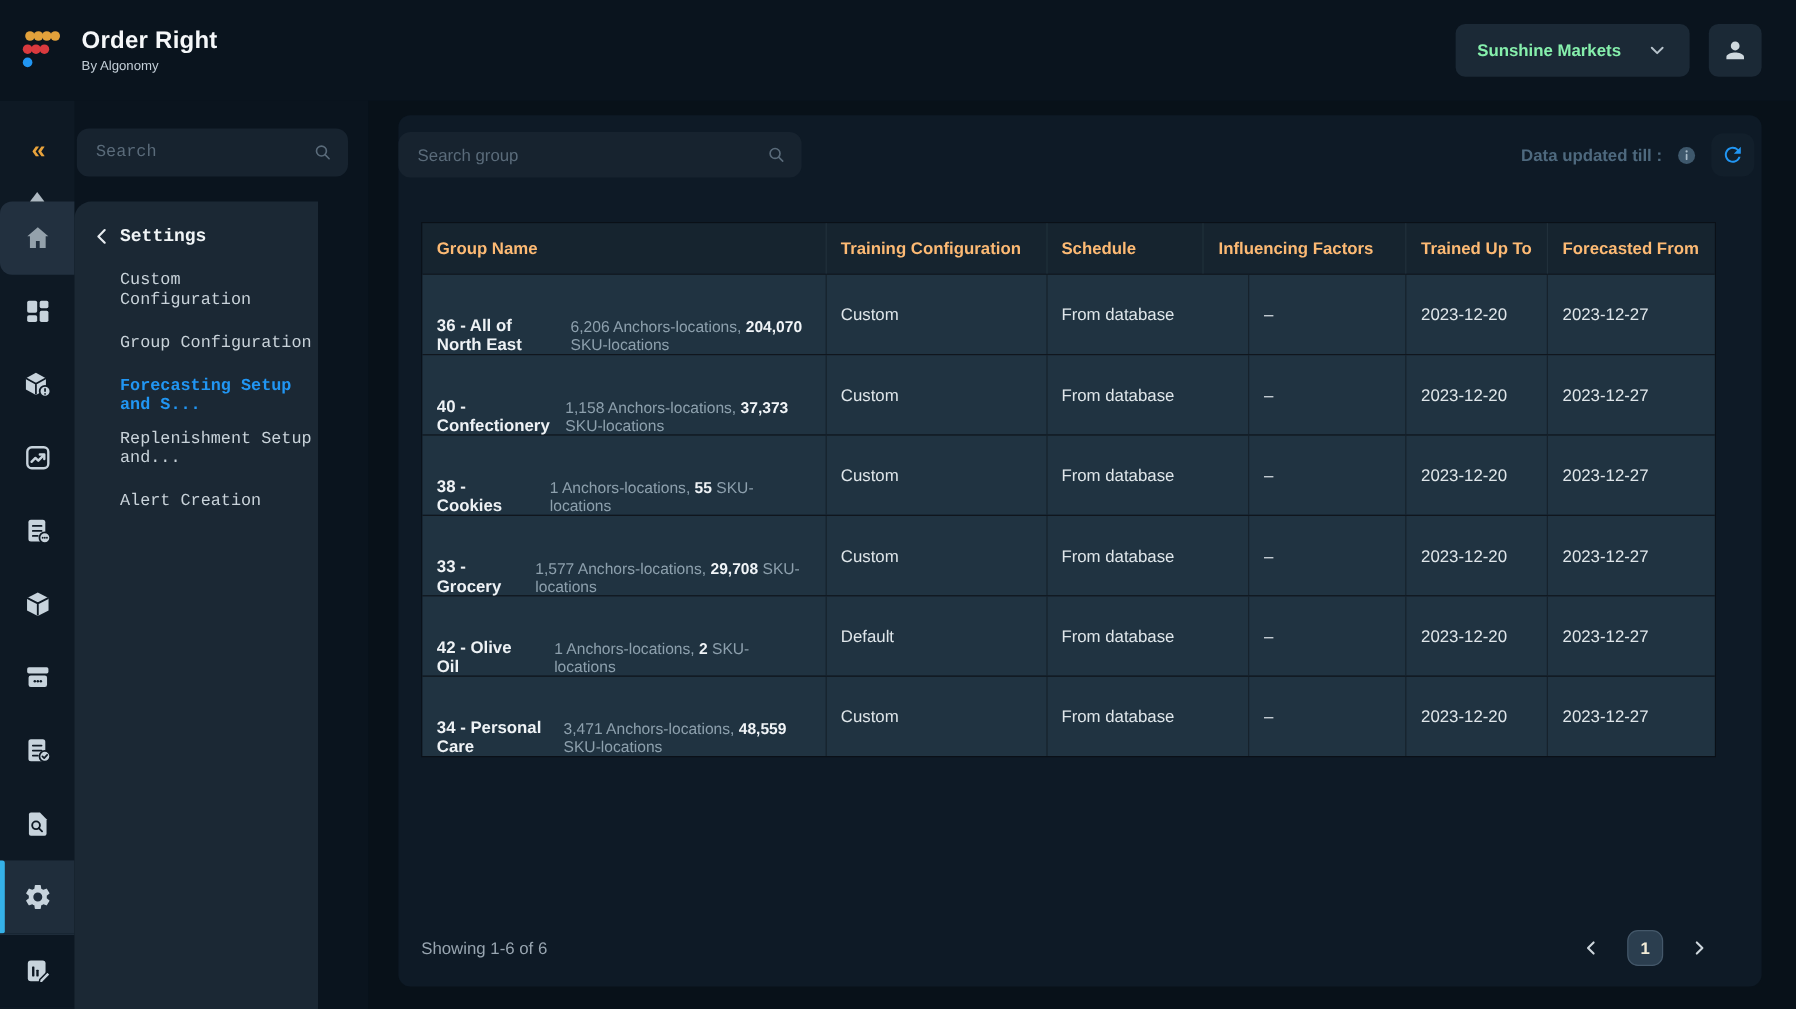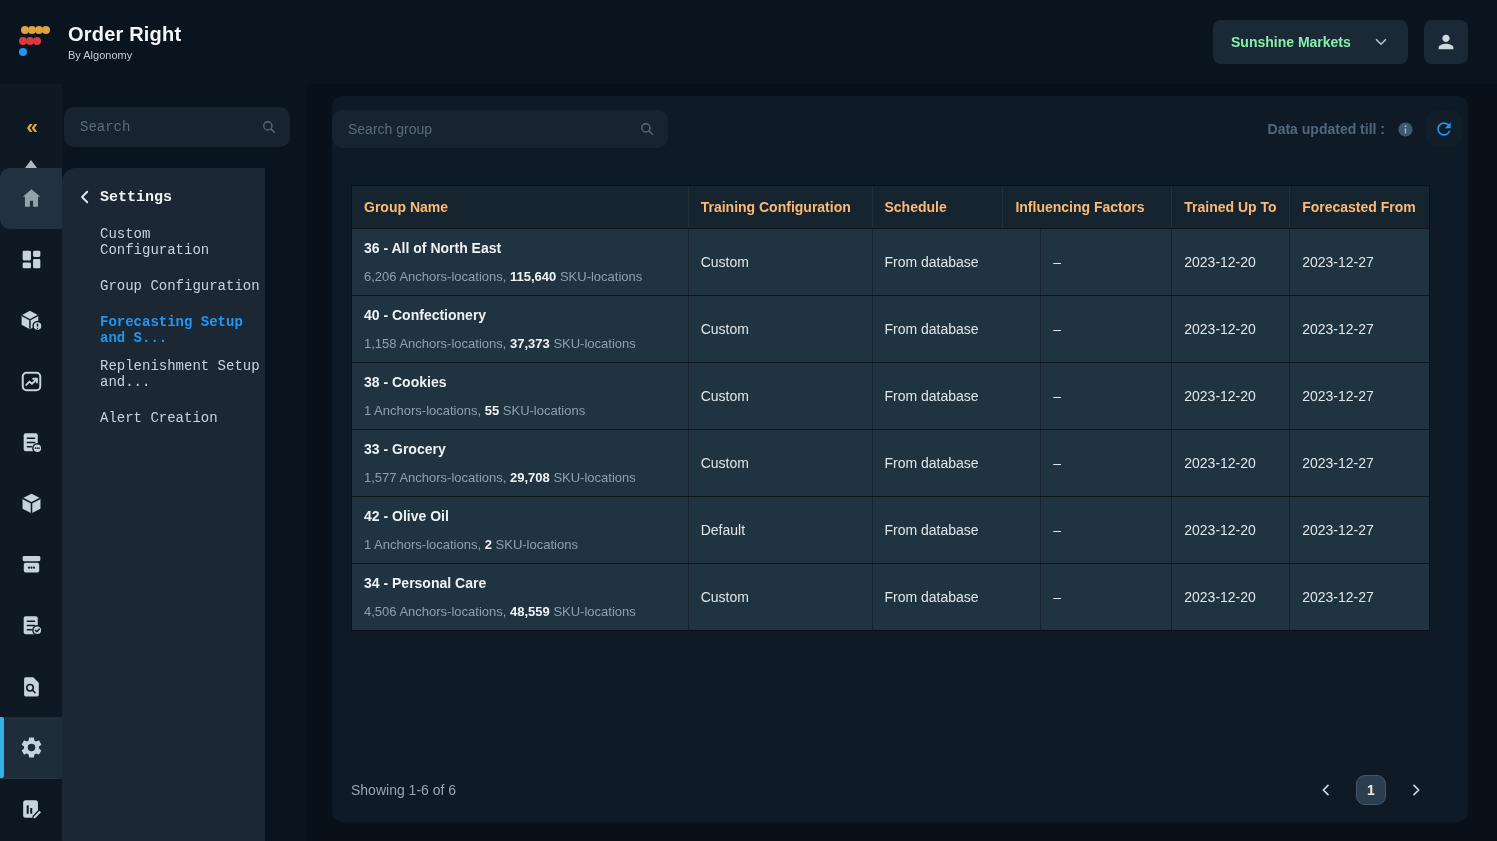--- a/index.html
+++ b/index.html
@@ -76,21 +76,21 @@
   .thead { display:flex; height:42px; background:#16242f; }
   .hcell { display:flex; align-items:center; padding:0 12px; color:#fdba74; font-size:14px;
     font-weight:700; border-right:1px solid #21303b; }
   .hcell:last-child { border-right:none; }
   .trow { display:flex; height:67px; background:#203341; border-top:1px solid #10161d; cursor:pointer; }
   .cell { display:flex; align-items:center; padding:0 12px; color:#dfe6ea; font-size:14px;
     border-right:1px solid #16222c; }
   .cell:last-child { border-right:none; }
   .c0 { width:337px; } .c1 { width:184px; } .c2 { width:169px; } .c3 { width:131px; }
   .c4 { width:118px; } .c5 { width:139px; }
-  .cell.c0 { flex-direction:column; align-items:flex-start; justify-content:center; gap:13px; }
+  .cell.c0 { flex-direction:row; align-items:flex-end; justify-content:center; gap:13px; }
   .g-name { color:#eef2f5; font-size:14px; font-weight:700; }
   .g-sub { font-size:13px; color:#8da0ad; }
   .g-sub b { color:#f0f4f7; font-weight:700; }
 
   
   .footer { position:absolute; left:19px; right:44px; top:672px; height:44px; display:flex;
     align-items:center; justify-content:space-between; }
   .showing { color:#98a5b0; font-size:14px; }
   .pager { display:flex; align-items:center; gap:22px; }
   .pg-chev { display:flex; color:#cdd6dc; cursor:pointer; }
@@ -292,21 +292,21 @@
         <div class="hcell c1">Training Configuration</div>
         <div class="hcell c3">Schedule</div>
         <div class="hcell c2">Influencing Factors</div>
         <div class="hcell c4">Trained Up To</div>
         <div class="hcell c5">Forecasted From</div>
       </div>
       <div id="tbody">
   <div class="trow">
     <div class="cell c0">
       <div class="g-name">36 - All of North East</div>
-      <div class="g-sub"><span class="a-part">6,206 Anchors-locations,</span> <b class="s-count">115,640</b> <span class="s-label">SKU-locations</span></div>
+      <div class="g-sub"><span class="a-part">6,206 Anchors-locations,</span> <b class="s-count">204,070</b> <span class="s-label">SKU-locations</span></div>
     </div>
     <div class="cell c1 cv-training">Custom</div>
     <div class="cell c2 cv-influencing">From database</div>
     <div class="cell c3 cv-schedule">–</div>
     <div class="cell c4 cv-trained">2023-12-20</div>
     <div class="cell c5 cv-forecast">2023-12-27</div>
   </div>
 
   <div class="trow">
     <div class="cell c0">
@@ -352,21 +352,21 @@
     <div class="cell c1 cv-training">Default</div>
     <div class="cell c2 cv-influencing">From database</div>
     <div class="cell c3 cv-schedule">–</div>
     <div class="cell c4 cv-trained">2023-12-20</div>
     <div class="cell c5 cv-forecast">2023-12-27</div>
   </div>
 
   <div class="trow">
     <div class="cell c0">
       <div class="g-name">34 - Personal Care</div>
-      <div class="g-sub"><span class="a-part">4,506 Anchors-locations,</span> <b class="s-count">48,559</b> <span class="s-label">SKU-locations</span></div>
+      <div class="g-sub"><span class="a-part">3,471 Anchors-locations,</span> <b class="s-count">48,559</b> <span class="s-label">SKU-locations</span></div>
     </div>
     <div class="cell c1 cv-training">Custom</div>
     <div class="cell c2 cv-influencing">From database</div>
     <div class="cell c3 cv-schedule">–</div>
     <div class="cell c4 cv-trained">2023-12-20</div>
     <div class="cell c5 cv-forecast">2023-12-27</div>
   </div>
 </div>
     </div>
 

